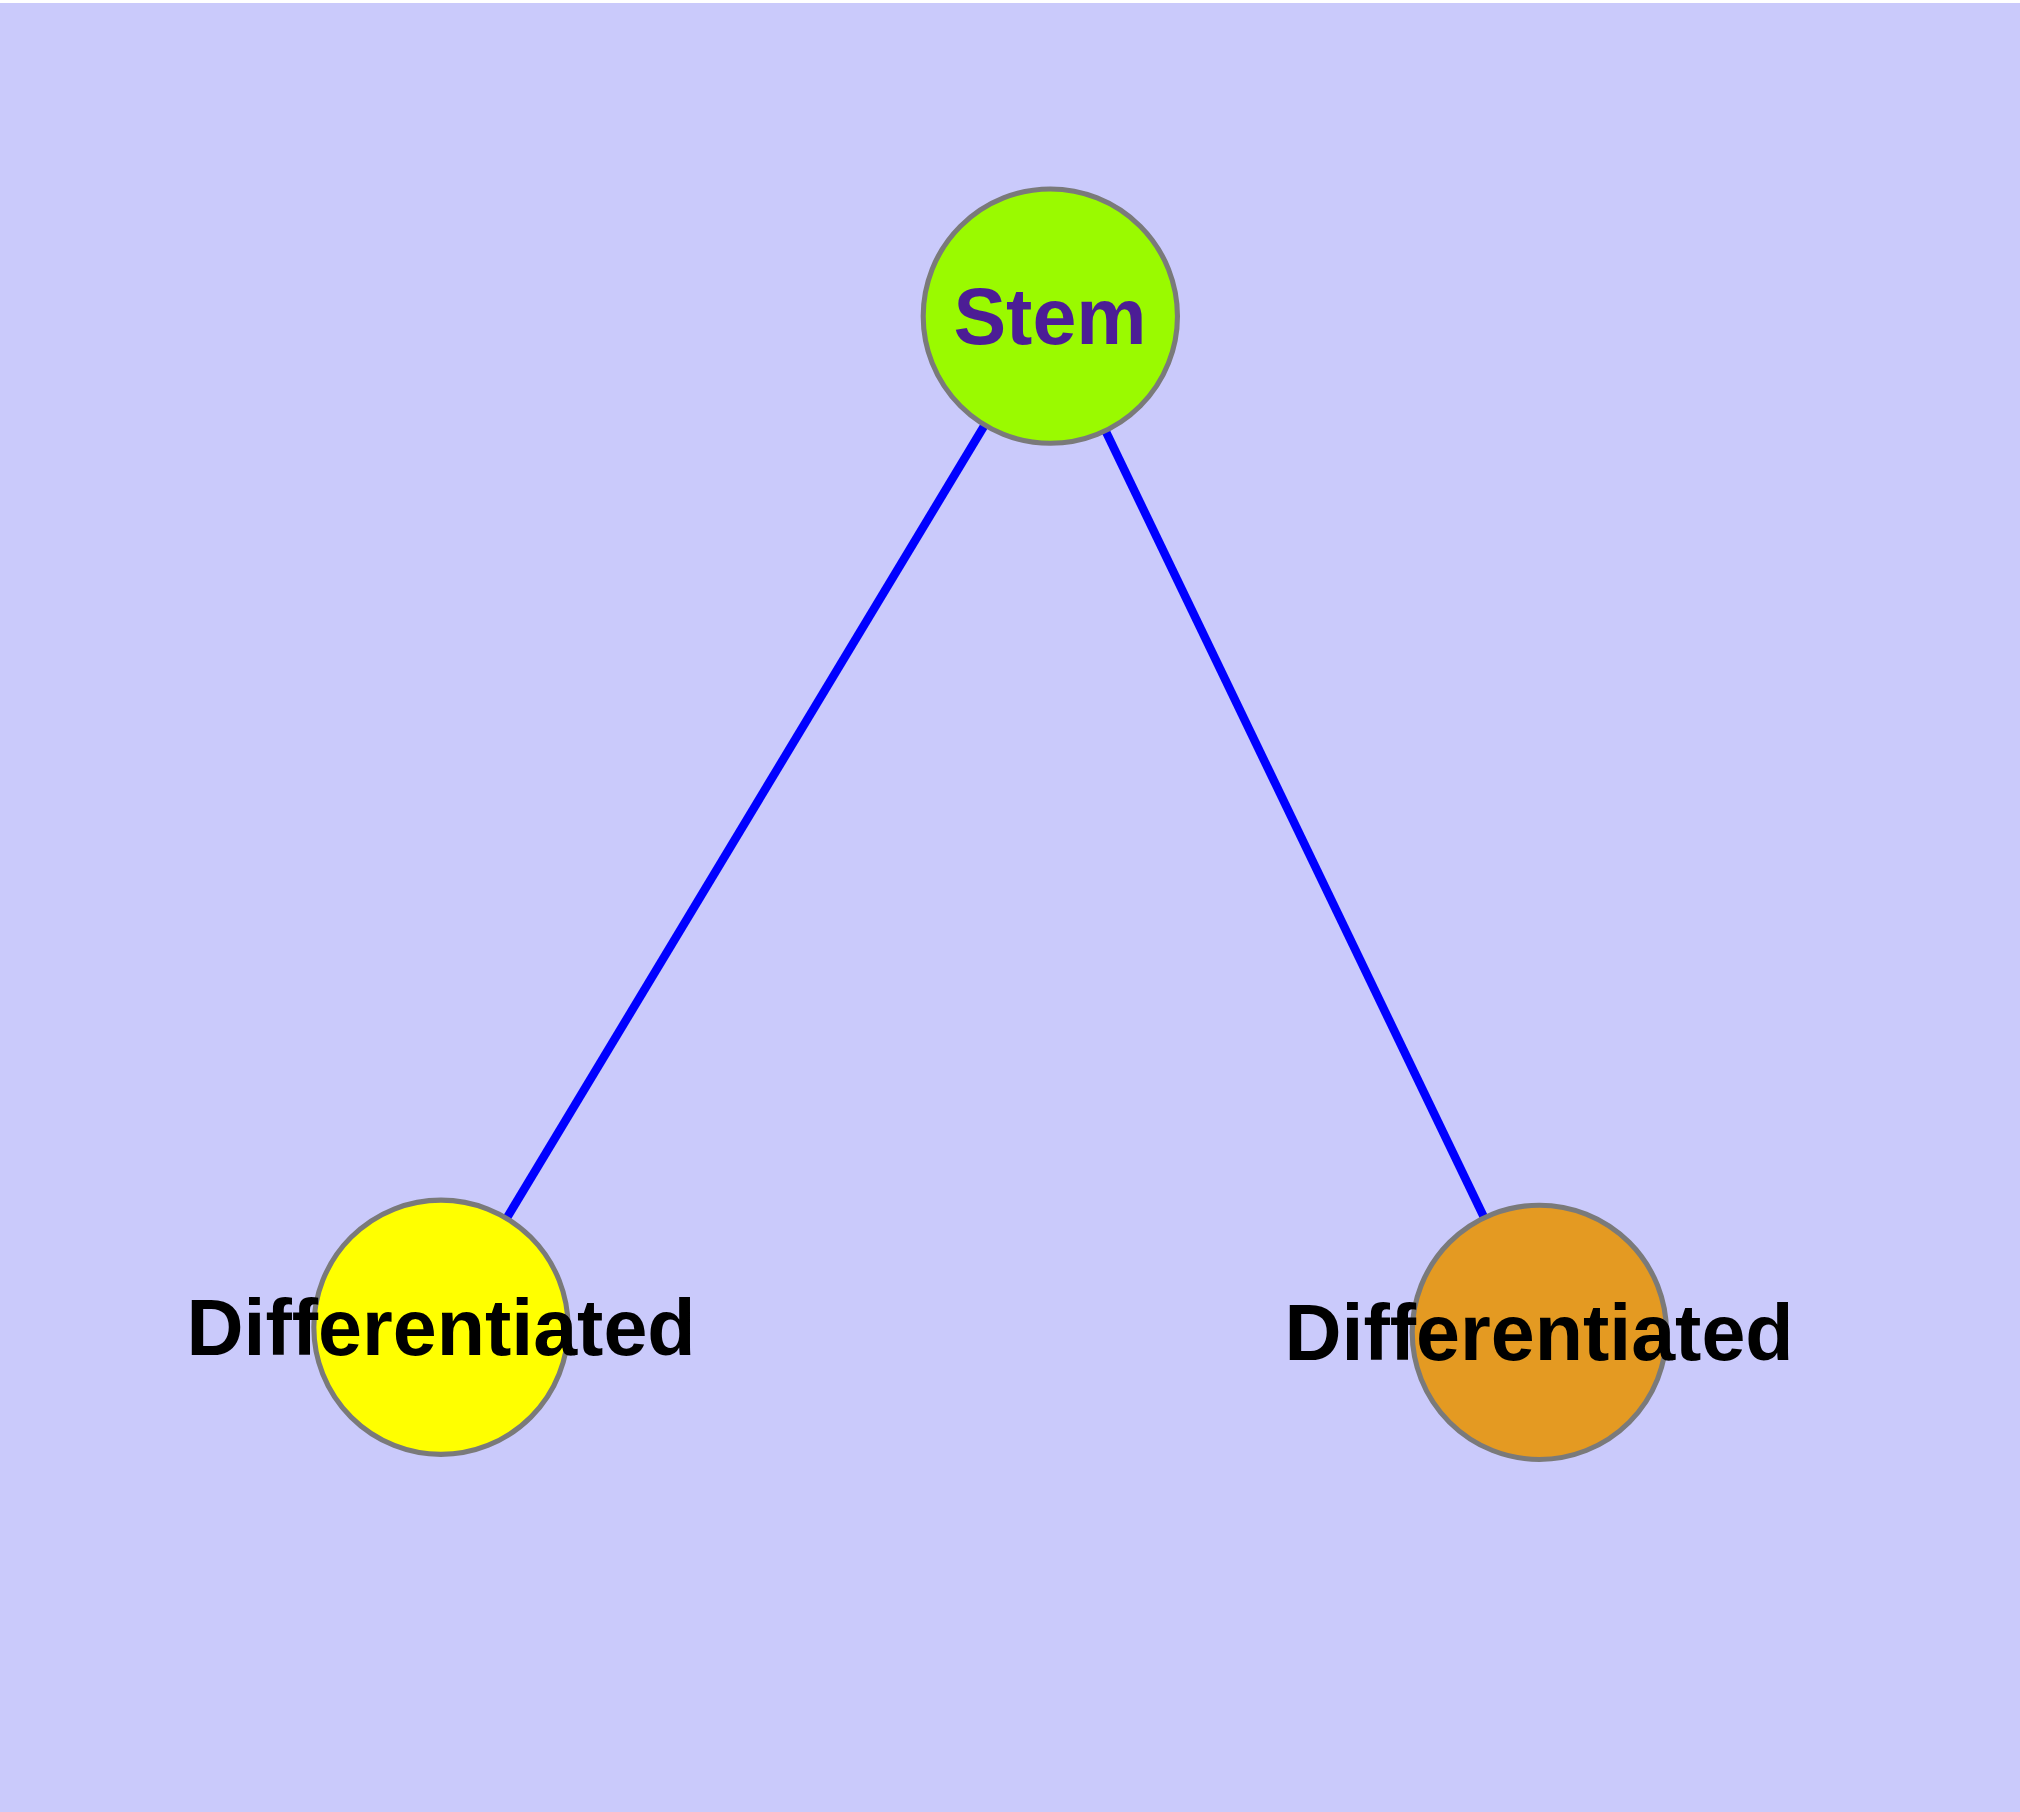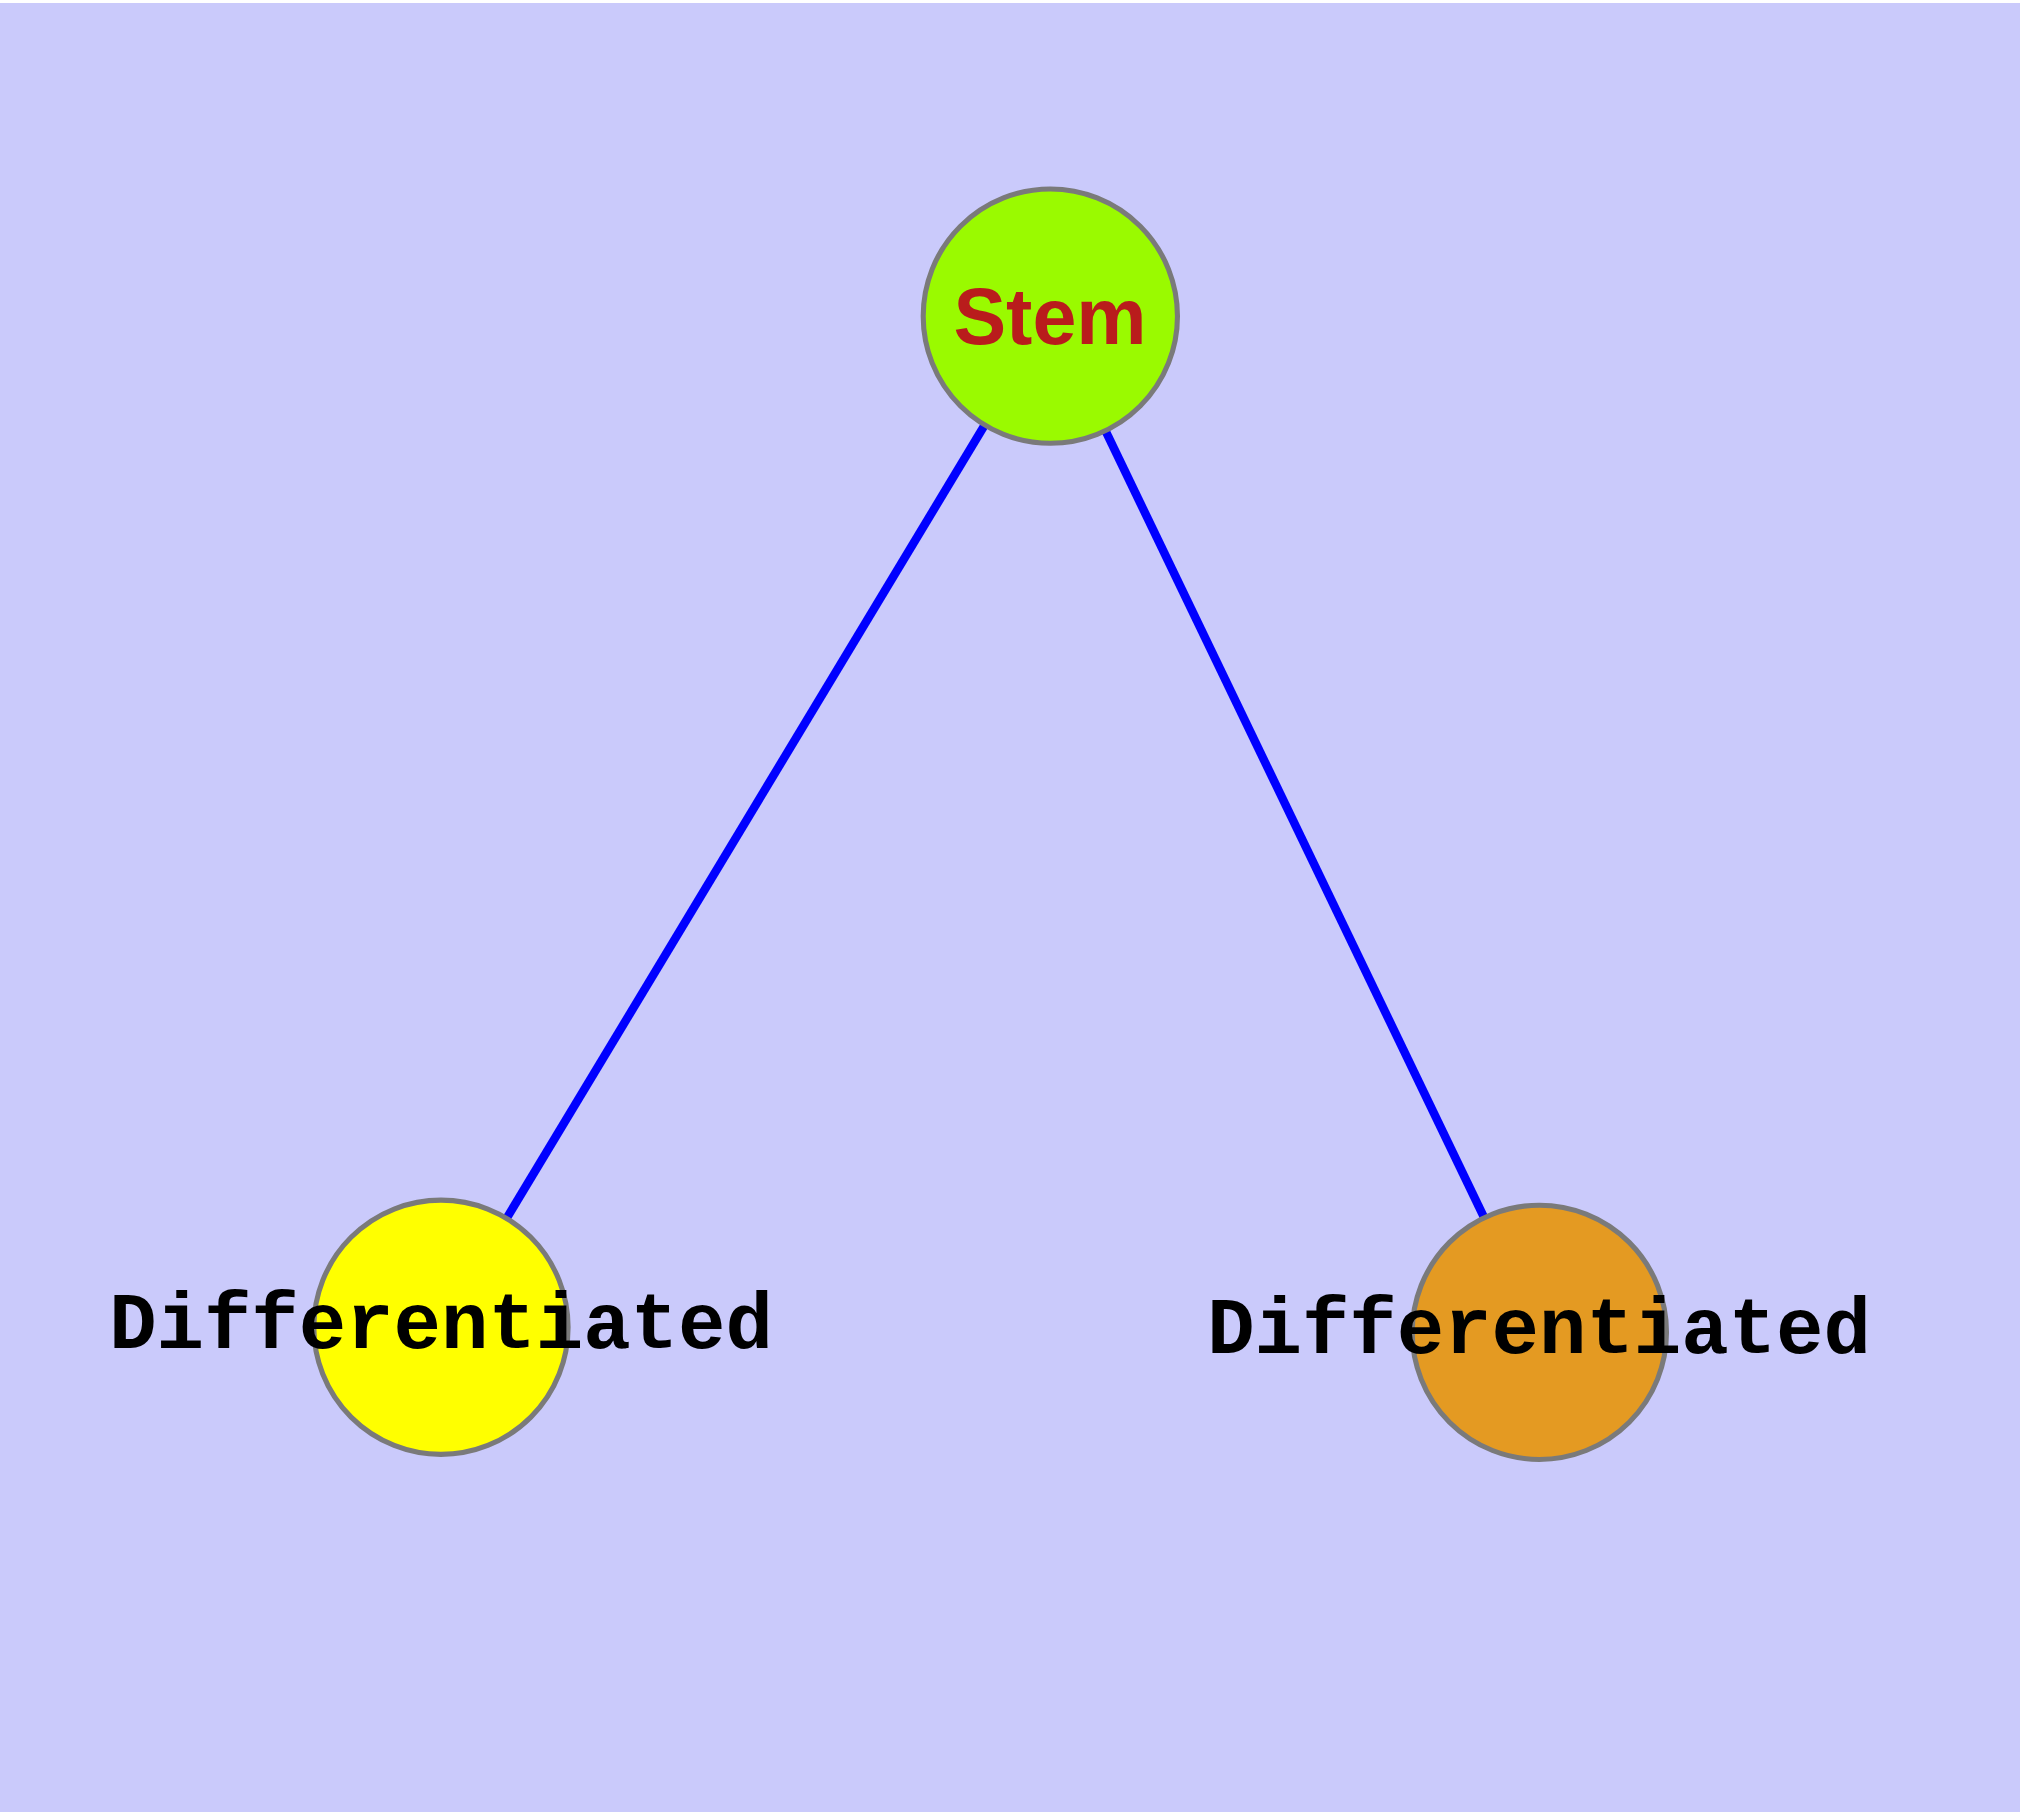--- a/index.html
+++ b/index.html
@@ -28,38 +28,38 @@
   .node-label {
     position: absolute;
     transform: translate(-50%, -50%);
     text-align: center;
     font-weight: bold;
     font-size: 79px;
     line-height: 91px;
     white-space: nowrap;
     color: #000000;
   }
-  .node-label span { display: block; font-family: Liberation Mono, monospace; }
+  .node-label span { display: block; }
 </style>
 </head>
 <body>
 
 <div class="canvas" style="background: rgb(202, 202, 251);">
 
   <svg class="graph-svg" width="2021" height="1812" viewBox="0 0 2384 2138">
 
     <line stroke-width="10" x1="1239" y1="373" x2="520" y2="1566" stroke="#0000FF"></line>
     <line stroke-width="10" x1="1239" y1="373" x2="1816" y2="1572" stroke="#0000FF"></line>
 
     <circle stroke-width="6" cx="1239" cy="373" r="150" fill="#9AFA00" stroke="#7A7A7A"></circle>
     <circle stroke-width="6" cx="520" cy="1566" r="150" fill="#FFFF00" stroke="#7A7A7A"></circle>
     <circle stroke-width="6" cx="1816" cy="1572" r="150" fill="#E49A22" stroke="#7A7A7A"></circle>
   </svg>
 
-  <div class="node-label" style="left: 1050px; top: 316px; color: #b91c1c;">Stem</div>
+  <div class="node-label" style="left: 1050px; top: 316px; color: #4c1d95;">Stem</div>
 
   <div class="node-label" style="left: 441px; top: 1327px; color: rgb(0, 0, 0);">
     <span>Differentiated</span>
   </div>
 
   <div class="node-label" style="left: 1539px; top: 1332px; color: rgb(0, 0, 0);">
     <span>Differentiated</span>
   </div>
 
   <div class="top-margin" style="background: rgb(255, 255, 255);"></div>

